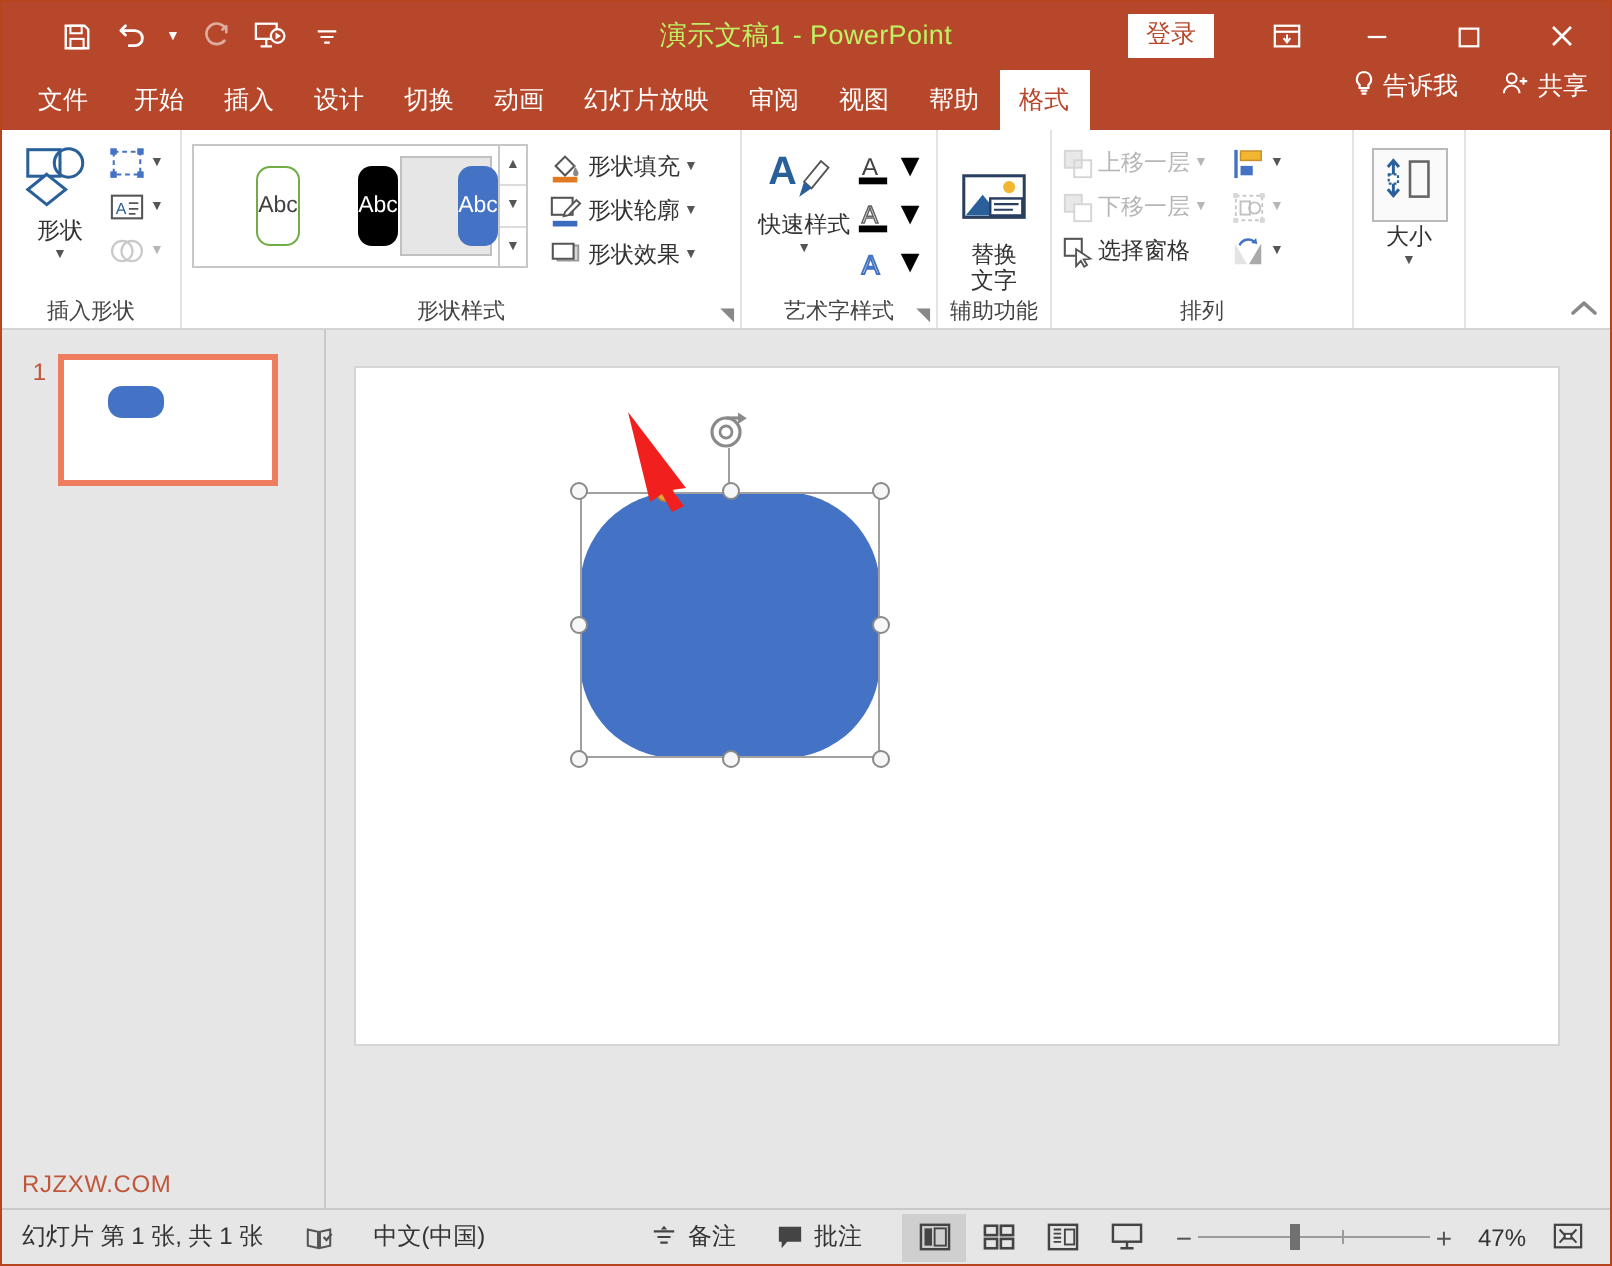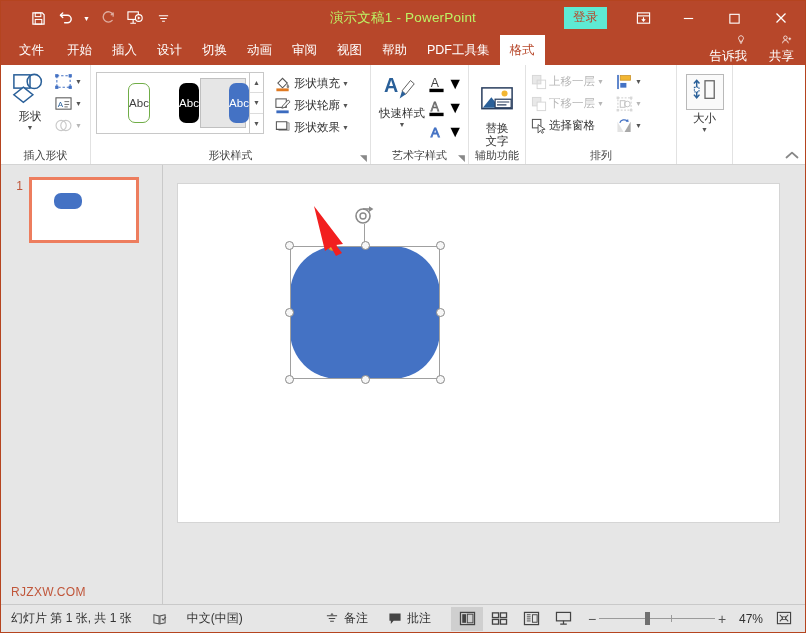--- a/index.html
+++ b/index.html
@@ -32,21 +32,21 @@
     color: #fff; font-size: 7px; }
   .title-text {
     position: absolute; left: 0; right: 0; text-align: center;
     color: #bef264; font-size: 13.5px; letter-spacing: 0.2px;
     pointer-events: none;
   }
   .title-right {
     margin-left: auto; display: flex; align-items: center; height: 34px;
   }
   .signin {
-    background: #5eead4; color: #b7472a; font-size: 12.5px;
+    background: #ffffff; color: #b7472a; font-size: 12.5px;
     padding: 3px 9px; margin-right: 14px; line-height: 1.25;
   }
   .ribbon-opt {
     width: 44px; height: 34px; display: flex; align-items: center; justify-content: center; color: #fff;
   }
   .wbtn {
     width: 46px; height: 34px; display: flex; align-items: center; justify-content: center;
     color: #ffffff; font-size: 14px;
   }
   .wbtn.close { width: 48px; }
@@ -57,22 +57,22 @@
     flex: 0 0 30px; position: relative;
   }
   .tab {
     display: flex; align-items: center; padding: 0 10px;
     color: #ffffff; font-size: 12.5px; white-space: nowrap;
   }
   .tab.first { padding-left: 18px; padding-right: 13px; }
   .tab.active { background: #ffffff; color: #b7472a; }
   .tab-right { margin-left: auto; display: flex; align-items: stretch; }
   .tellme, .share {
-    display: flex; align-items: flex-end; gap: 4px; padding: 0 11px;
-    color: #ffffff; font-size: 12.5px; flex-direction: column;
+    display: flex; align-items: flex-start; gap: 4px; padding: 0 11px;
+    color: #ffffff; font-size: 12.5px;
   }
 
   
   .ribbon {
     height: 100px; background: #ffffff; border-bottom: 1px solid #d4d4d4;
     display: flex; align-items: stretch; position: relative; flex: 0 0 100px;
   }
   .rgroup {
     display: flex; flex-direction: column; position: relative;
     border-right: 1px solid #e2e2e2;
@@ -272,24 +272,24 @@
     </div>
   </div>
 
   <div class="tabstrip">
     <div class="tab first">文件</div>
     <div class="tab">开始</div>
     <div class="tab">插入</div>
     <div class="tab">设计</div>
     <div class="tab">切换</div>
     <div class="tab">动画</div>
+    <div class="tab">幻灯片放映</div>
     <div class="tab">审阅</div>
     <div class="tab">视图</div>
     <div class="tab">帮助</div>
-    <div class="tab">PDF工具集</div>
     <div class="tab active">格式</div>
     <div class="tab-right">
       <div class="tellme">
         <svg width="12" height="13" viewBox="0 0 12 13">
             <path d="M6 1 A3.6 3.6 0 0 1 8.2 7.4 V9 H3.8 V7.4 A3.6 3.6 0 0 1 6 1 Z" fill="none" stroke="#fff" stroke-width="1.1"></path>
             <path d="M4.3 10.3 H7.7 M4.8 11.8 H7.2" stroke="#fff" stroke-width="1.1"></path>
           </svg>
         <span>告诉我</span>
       </div>
       <div class="share">

